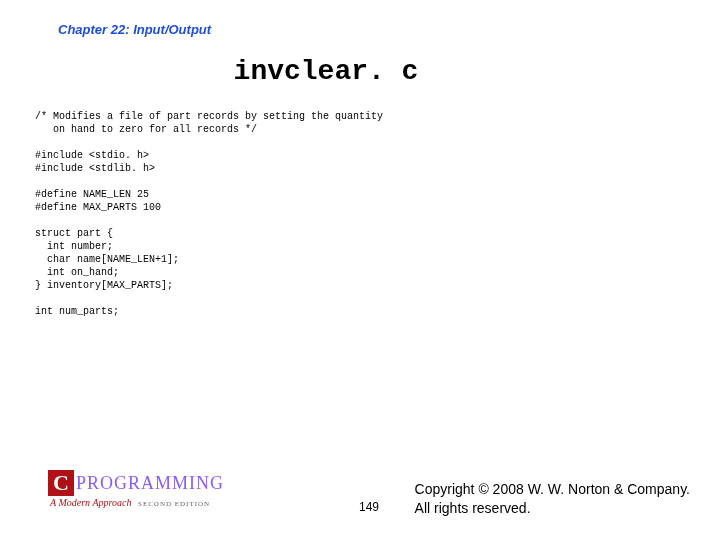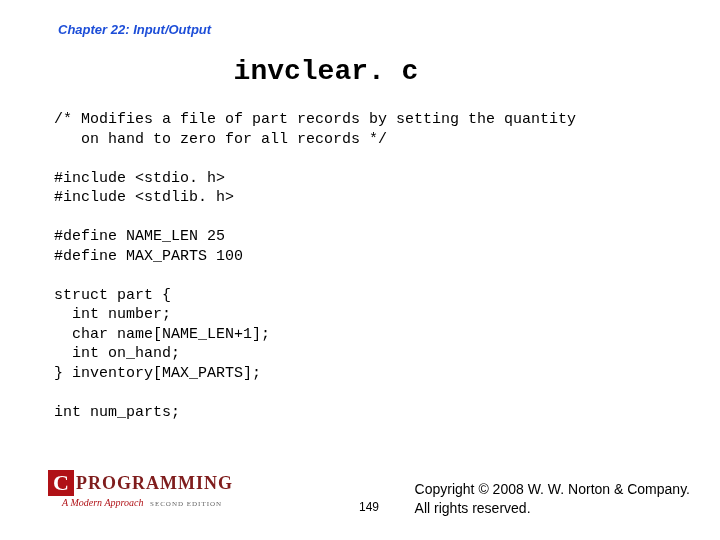--- a/index.html
+++ b/index.html
@@ -27,23 +27,23 @@
     width: 652px;
     text-align: center;
     font-family: "Courier New", monospace;
     font-size: 28px;
     font-weight: bold;
     color: #000;
   }
   .code {
     position: absolute;
     top: 110px;
-    left: 54px;
+    left: 35px;
     font-family: "Courier New", monospace;
-    font-size: 15px;
+    font-size: 10px;
     line-height: 1.3;
     white-space: pre;
     color: #000;
   }
   .footer {
     position: absolute;
     bottom: 20px;
     left: 48px;
     right: 30px;
     height: 50px;
@@ -63,32 +63,32 @@
     background: #b01116;
     color: #fff;
     font-family: Georgia, serif;
     font-weight: bold;
     font-size: 22px;
     line-height: 26px;
     text-align: center;
   }
   .logo-text {
     font-family: Georgia, "Times New Roman", serif;
-    font-weight: bold;
+    font-weight: normal;
     font-size: 18px;
     letter-spacing: 1px;
-    color: #7f1d1d;
+    color: #8b5cf6;
   }
   .logo-sub {
     font-family: Georgia, "Times New Roman", serif;
     font-style: italic;
     font-size: 10px;
     color: #b01116;
     margin-top: 1px;
-    margin-left: 14px;
+    margin-left: 2px;
   }
   .logo-sub .ed {
     font-size: 7px;
     letter-spacing: 1px;
     color: #666;
     font-style: normal;
     margin-left: 4px;
   }
   .pagenum {
     position: absolute;

